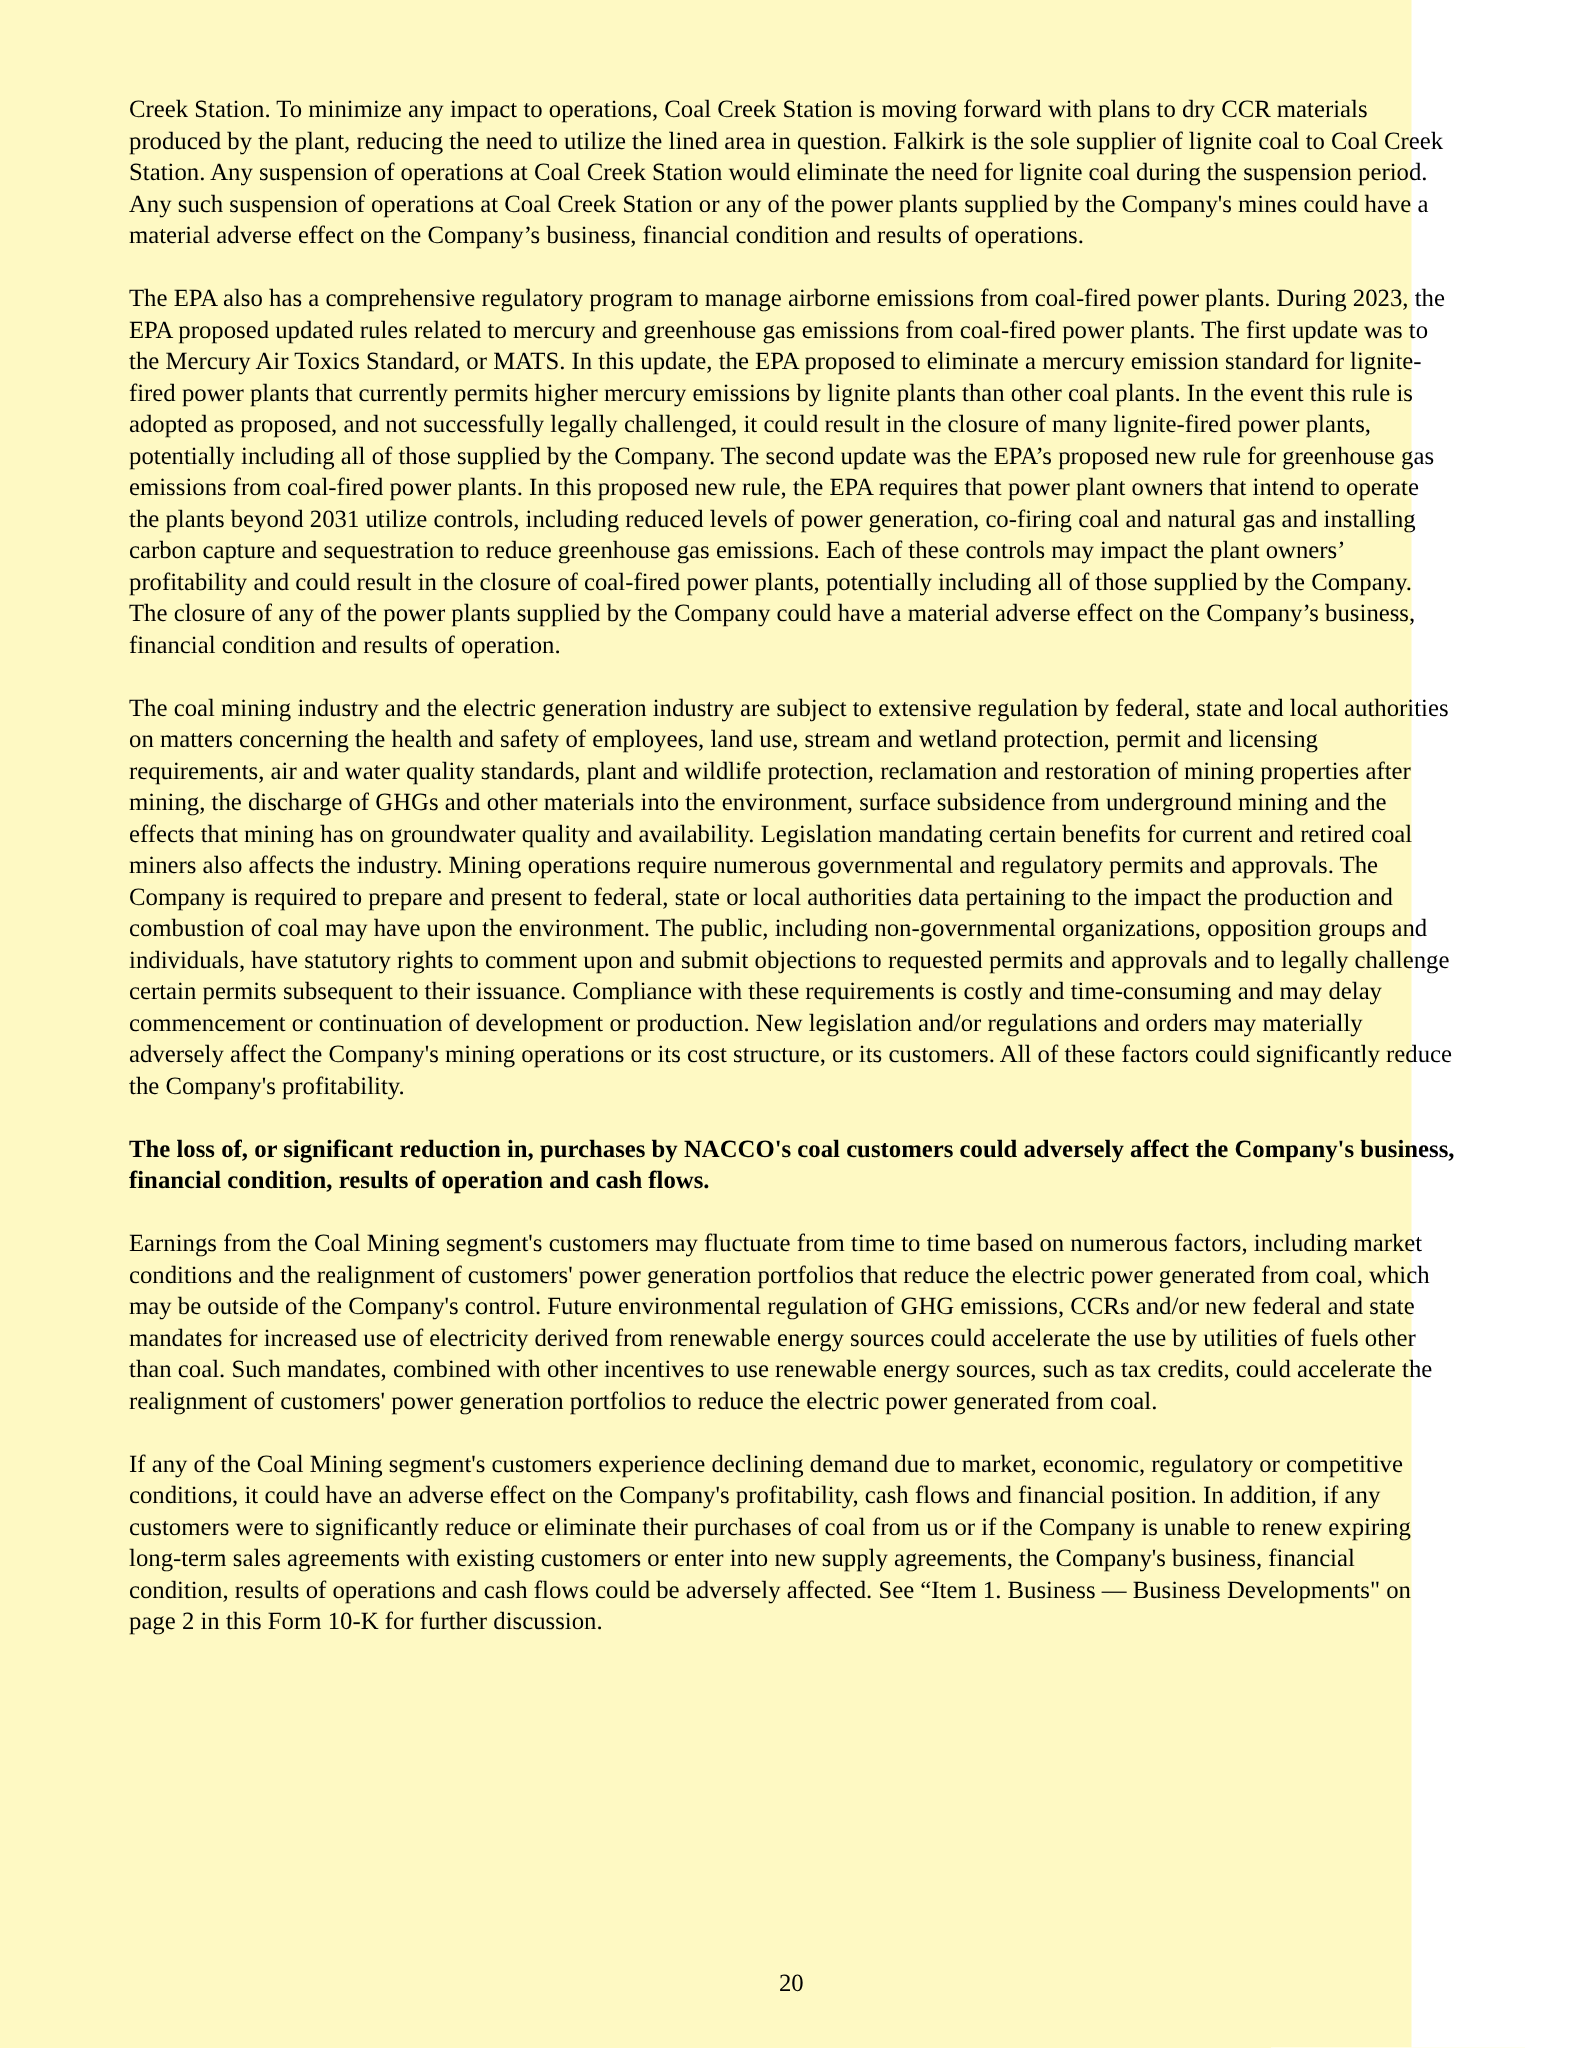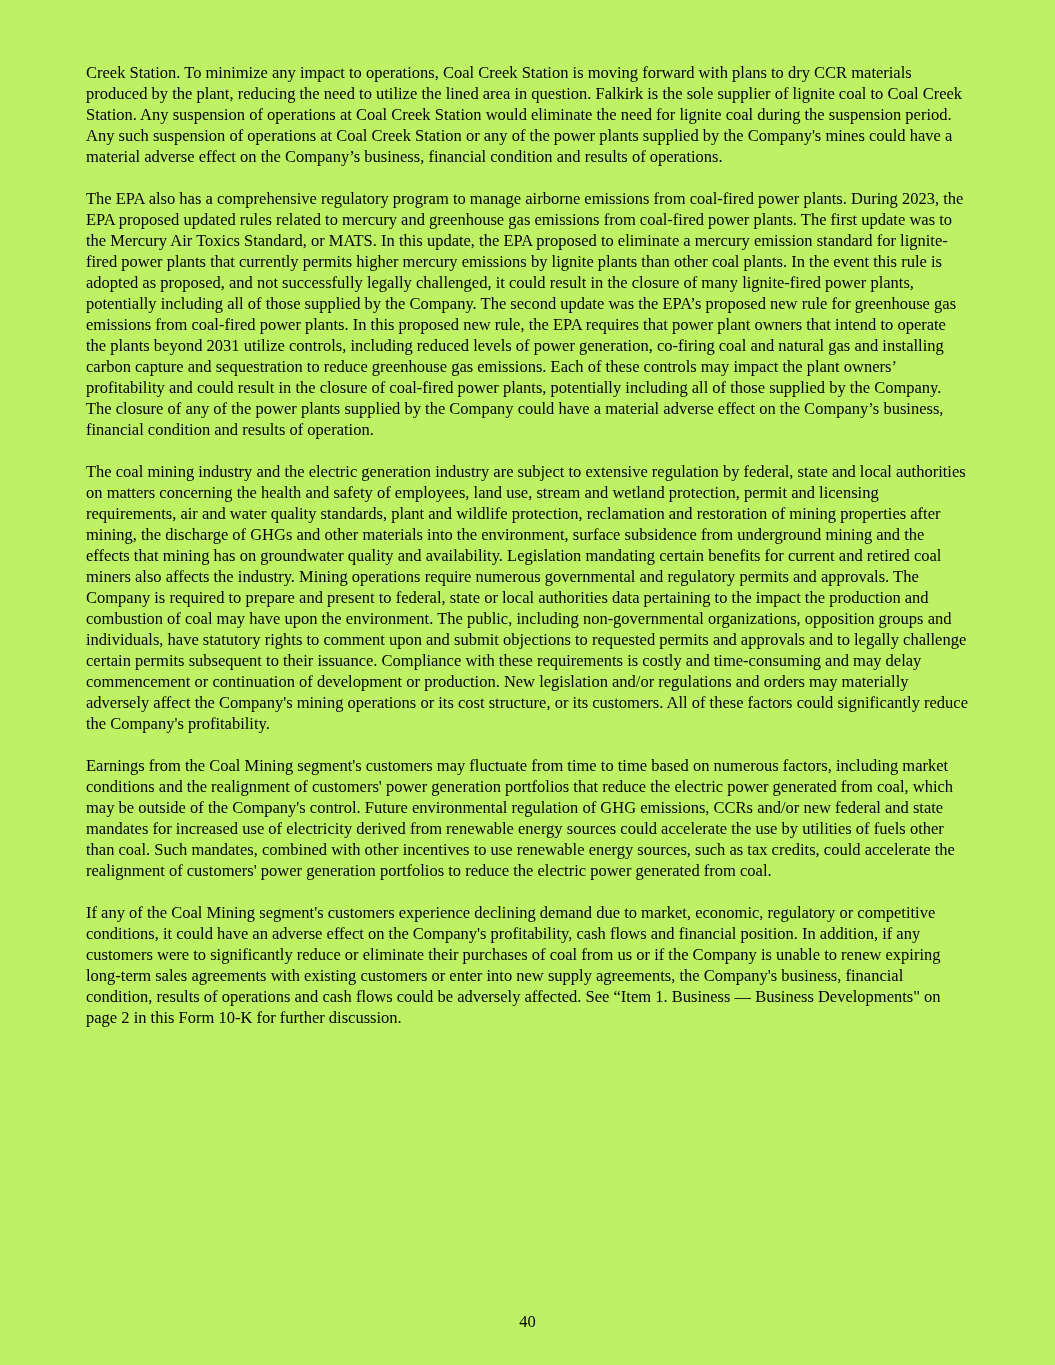--- a/index.html
+++ b/index.html
@@ -11,23 +11,23 @@
     width: 1055px;
     height: 1365px;
     position: relative;
     font-family: "Liberation Serif", "DejaVu Serif", serif;
     color: #000000;
   }
   .doc-page {
     position: absolute;
     top: 0;
     left: 0;
-    width: 1055px;
+    width: 941px;
     height: 1365px;
-    background: #bef264;
+    background: #fef9c3;
   }
   .doc-content {
     position: absolute;
     top: 62px;
     left: 86px;
     width: 884px;
     font-size: 16.5px;
     line-height: 21px;
     text-align: left;
   }
@@ -49,17 +49,18 @@
   }
 </style>
 </head>
 <body>
 
 <div class="doc-page">
   <div class="doc-content">
     <p>Creek Station. To minimize any impact to operations, Coal Creek Station is moving forward with plans to dry CCR materials produced by the plant, reducing the need to utilize the lined area in question. Falkirk is the sole supplier of lignite coal to Coal Creek Station. Any suspension of operations at Coal Creek Station would eliminate the need for lignite coal during the suspension period. Any such suspension of operations at Coal Creek Station or any of the power plants supplied by the Company's mines could have a material adverse effect on the Company’s business, financial condition and results of operations.</p>
     <p>The EPA also has a comprehensive regulatory program to manage airborne emissions from coal-fired power plants. During 2023, the EPA proposed updated rules related to mercury and greenhouse gas emissions from coal-fired power plants. The first update was to the Mercury Air Toxics Standard, or MATS. In this update, the EPA proposed to eliminate a mercury emission standard for lignite-fired power plants that currently permits higher mercury emissions by lignite plants than other coal plants. In the event this rule is adopted as proposed, and not successfully legally challenged, it could result in the closure of many lignite-fired power plants, potentially including all of those supplied by the Company. The second update was the EPA’s proposed new rule for greenhouse gas emissions from coal-fired power plants. In this proposed new rule, the EPA requires that power plant owners that intend to operate the plants beyond 2031 utilize controls, including reduced levels of power generation, co-firing coal and natural gas and installing carbon capture and sequestration to reduce greenhouse gas emissions. Each of these controls may impact the plant owners’ profitability and could result in the closure of coal-fired power plants, potentially including all of those supplied by the Company. The closure of any of the power plants supplied by the Company could have a material adverse effect on the Company’s business, financial condition and results of operation.</p>
     <p>The coal mining industry and the electric generation industry are subject to extensive regulation by federal, state and local authorities on matters concerning the health and safety of employees, land use, stream and wetland protection, permit and licensing requirements, air and water quality standards, plant and wildlife protection, reclamation and restoration of mining properties after mining, the discharge of GHGs and other materials into the environment, surface subsidence from underground mining and the effects that mining has on groundwater quality and availability. Legislation mandating certain benefits for current and retired coal miners also affects the industry. Mining operations require numerous governmental and regulatory permits and approvals. The Company is required to prepare and present to federal, state or local authorities data pertaining to the impact the production and combustion of coal may have upon the environment. The public, including non-governmental organizations, opposition groups and individuals, have statutory rights to comment upon and submit objections to requested permits and approvals and to legally challenge certain permits subsequent to their issuance. Compliance with these requirements is costly and time-consuming and may delay commencement or continuation of development or production.  New legislation and/or regulations and orders may materially adversely affect the Company's mining operations or its cost structure, or its customers. All of these factors could significantly reduce the Company's profitability.</p>
+    <p class="bold-heading">The loss of, or significant reduction in, purchases by NACCO's coal customers could adversely affect the Company's business, financial condition, results of operation and cash flows.</p>
     <p>Earnings from the Coal Mining segment's customers may fluctuate from time to time based on numerous factors, including market conditions and the realignment of customers' power generation portfolios that reduce the electric power generated from coal, which may be outside of the Company's control. Future environmental regulation of GHG emissions, CCRs and/or new federal and state mandates for increased use of electricity derived from renewable energy sources could accelerate the use by utilities of fuels other than coal. Such mandates, combined with other incentives to use renewable energy sources, such as tax credits, could accelerate the realignment of customers' power generation portfolios to reduce the electric power generated from coal.</p>
     <p>If any of the Coal Mining segment's customers experience declining demand due to market, economic, regulatory or competitive conditions, it could have an adverse effect on the Company's profitability, cash flows and financial position. In addition, if any customers were to significantly reduce or eliminate their purchases of coal from us or if the Company is unable to renew expiring long-term sales agreements with existing customers or enter into new supply agreements, the Company's business, financial condition, results of operations and cash flows could be adversely affected. See “Item 1. Business — Business Developments" on page 2 in this Form 10-K for further discussion.</p>
   </div>
-  <div class="page-footer">40</div>
+  <div class="page-footer">20</div>
 </div>
 
 </body></html>

